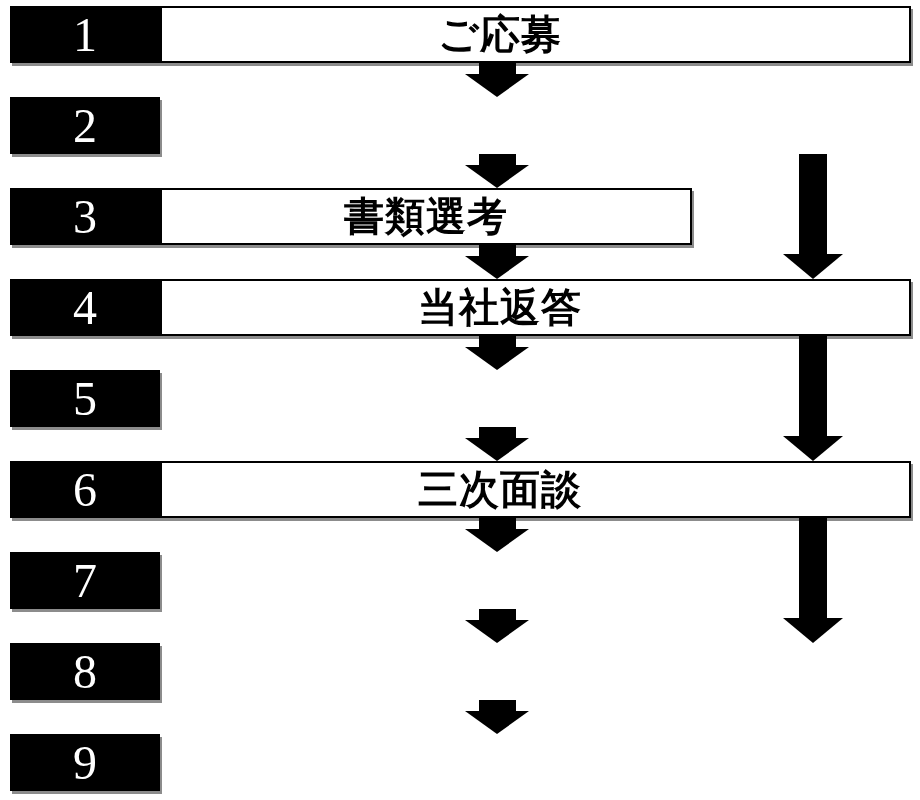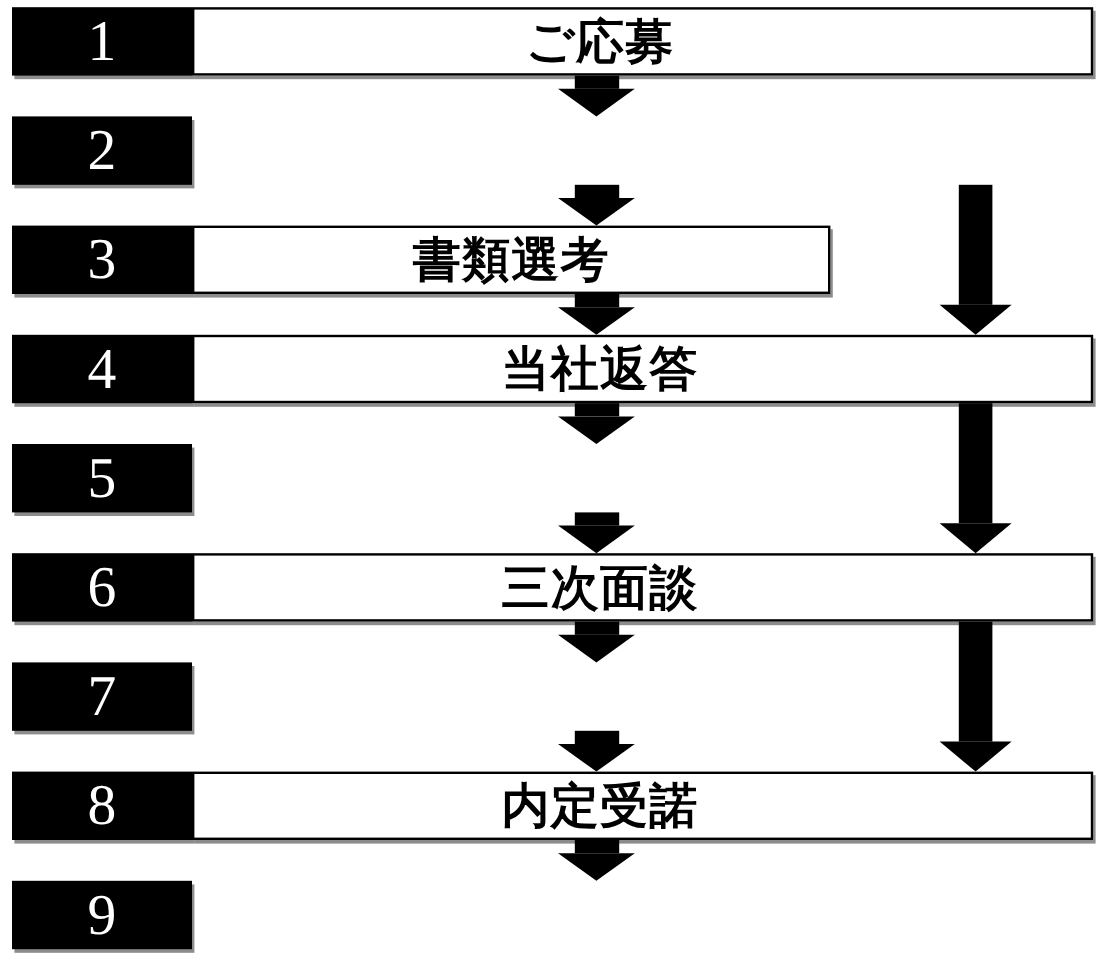--- a/index.html
+++ b/index.html
@@ -130,23 +130,20 @@
   <div class="row r7 narrow">
     <div class="numbox">
         <span>7</span>
       </div>
   </div>
 
   <div class="row r8 wide">
     <div class="numbox">
         <span>8</span>
       </div>
-    <div class="labelbox">
-        <span>内定受諾</span>
-      </div>
   </div>
 
   <div class="row r9 wide">
     <div class="numbox">
         <span>9</span>
       </div>
   </div>
 
   <div class="arrow-sm a1">
       <div class="shaft"></div>

